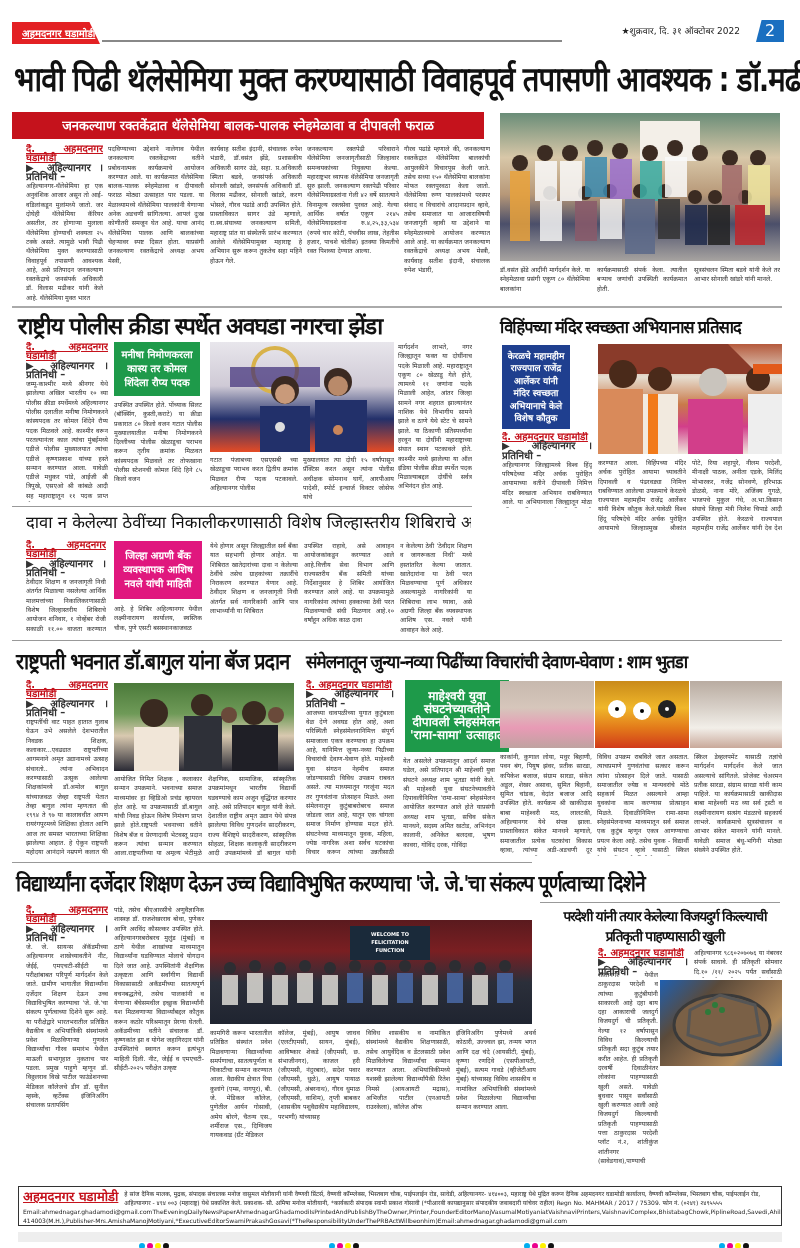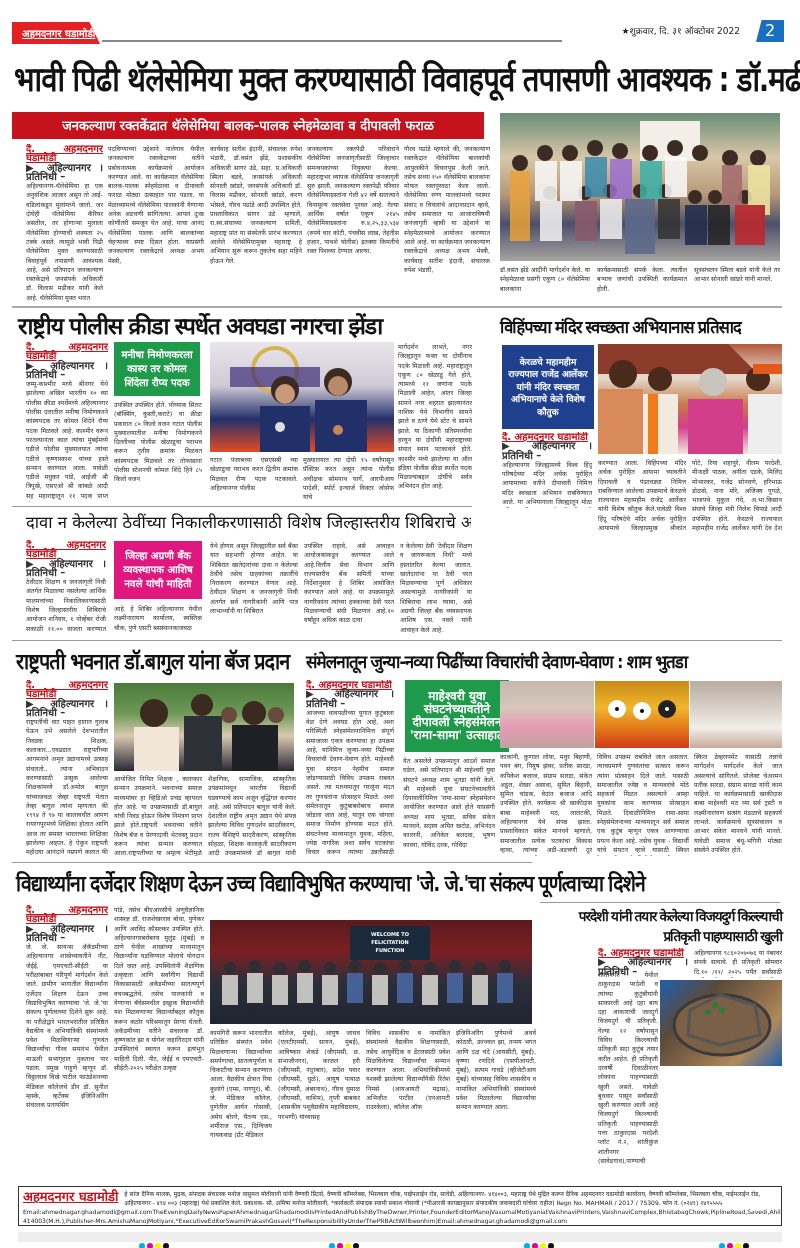--- a/index.html
+++ b/index.html
@@ -113,21 +113,21 @@
       <rect x="105" y="58" width="52" height="52" fill="#22306a"></rect>
     <circle cx="70" cy="85" r="5" fill="#ddd"></circle>
       <circle cx="128" cy="88" r="5" fill="#c9855a"></circle>
   </svg>
 </div>
 <div class="abs col" style="left:210px;top:455px;width:88px;height:47px">गटात पंजाबच्या एसएसबी च्या खेळाडूचा पराभव करत द्वितीय क्रमांक मिळवत रौप्य पदक पटकावले. अहिल्यानगर पोलीस</div>
 <div class="abs col" style="left:303px;top:455px;width:91px;height:47px">मुख्यालयात त्या दोघी १५ वर्षांपासून प्रॅक्टिस करत असून त्यांना पोलीस अधीक्षक सोमनाथ घार्गे, आरपीआय पादेशी, स्पोर्ट इन्चार्ज विक्टर जोसेफ यांचे</div>
 <div class="abs col" style="left:398px;top:342px;width:74px;height:160px">मार्गदर्शन लाभते, नगर जिल्ह्यातून फक्त या दोघींनाच पदके मिळाली आहे. महाराष्ट्रातून एकूण ८० खेळाडू गेले होते, त्यामध्ये ११ जणांना पदके मिळाली आहेत, आंतर जिल्हा सामने नगर शहरात झाल्यानंतर नाशिक येथे विभागीय सामने झाले व ठाणे येथे स्टेट चे सामने झाले. या ठिकाणी प्रतिस्पर्ध्यांना हरवून या दोघींनी महाराष्ट्राच्या संघात स्थान पटकावले होते. काश्मीर मध्ये झालेल्या या ऑल इंडिया पोलीस क्रीडा स्पर्धेत पदक मिळाल्याबद्दल दोघींचे सर्वत्र अभिनंदन होत आहे.</div>
 
 <div class="abs h-big" style="left:500px;top:312px;font-size:17px;line-height:30px;transform:scaleX(0.96);transform-origin:left">विहिंपच्या मंदिर स्वच्छता अभियानास प्रतिसाद</div>
-<div class="abs box" style="left:502px;top:345px;width:92px;height:84px;background:#1f3f8f;font-size:9px;line-height:12.5px">केरळचे महामहीम राज्यपाल राजेंद्र आर्लेकर यांनी मंदिर स्वच्छता अभियानाचे केले विशेष कौतुक</div>
+<div class="abs box" style="left:502px;top:345px;width:68px;height:84px;background:#1f3f8f;font-size:9px;line-height:12.5px">केरळचे महामहीम राज्यपाल राजेंद्र आर्लेकर यांनी मंदिर स्वच्छता अभियानाचे केले विशेष कौतुक</div>
 <div class="abs photo" style="left:598px;top:344px;width:184px;height:110px;background:linear-gradient(180deg,#b55a3c 0%,#e6ddd0 30%,#c97a4a 55%,#d23e8a 75%,#efe8de 100%)">
   <svg width="184" height="110">
     <polygon points="0,0 130,0 160,30 0,30" fill="#8a3b2a"></polygon>
     <circle cx="25" cy="30" r="14" fill="#4a2a1a"></circle>
       <circle cx="62" cy="35" r="12" fill="#4a2a1a"></circle>
       <circle cx="115" cy="38" r="14" fill="#c9c4bd"></circle>
       <circle cx="160" cy="35" r="12" fill="#4a2a1a"></circle>
     <rect x="0" y="45" width="45" height="65" fill="#d98a5a"></rect>
       <rect x="45" y="50" width="35" height="60" fill="#f2eadf"></rect>
       <rect x="50" y="50" width="10" height="60" fill="#f27a1a"></rect>
@@ -249,21 +249,21 @@
         <rect x="287" y="53" width="16" height="30"></rect>
       </g>
   </svg>
   <div class="abs" style="left:150px;top:10px;width:60px;color:#fff;font-size:5px;line-height:8px;text-align:center;font-weight:bold">WELCOME TO FELICITATION FUNCTION</div>
 </div>
 <div class="abs col" style="left:210px;top:1028px;width:62px;height:136px">कामगिरी करून भारतातील प्रतिष्ठित संस्थांत प्रवेश मिळवणाऱ्या विद्यार्थ्यांच्या समर्पणाचा, सातत्यपूर्णता व चिकाटीचा सन्मान करण्यात आला. वैद्यकीय क्षेत्रात रिया कुलांगे (एम्स, नागपूर), बी. जे. मेडिकल कॉलेज, पुणेतील आर्यन गोसावी, अमेय बोरगे, चैतन्य एस., शर्मीराज एस., दिग्विजय गायकवाड (ग्रँट मेडिकल</div>
 <div class="abs col" style="left:278px;top:1028px;width:82px;height:136px">कॉलेज, मुंबई), आयुष जाधव (एलटीएमसी, सायन, मुंबई), आविष्कार शेकडे (जीएमसी, छ. संभाजीनगर), काजल हरी (जीएमसी, नंदुरबार), सदेश पवार (जीएमसी, धुळे), आयुष पायाळ (जीएमसी, अंबरनाथ), गौरव धुमाळ (जीएमसी, वाशिम), तृप्ती बाबकर (शासकीय पशुवैद्यकीय महाविद्यालय, परभणी) यांच्यासह</div>
 <div class="abs col" style="left:366px;top:1028px;width:84px;height:136px">विविध शासकीय व नामांकित संस्थांमध्ये वैद्यकीय शिक्षणासाठी, तसेच आयुर्वेदिक व डेंटलसाठी प्रवेश मिळविलेल्या विद्यार्थ्यांचा सन्मान करण्यात आला. अभियांत्रिकीमध्ये यशस्वी झालेल्या विद्यार्थ्यांपैकी रितेश निमसे (आयआयटी मद्रास), अभिजीत पाटील (एनआयटी राउरकेला), कॉलेज ऑफ</div>
 <div class="abs col" style="left:456px;top:1028px;width:80px;height:136px">इंजिनिअरिंग पुणेमध्ये अथर्व कोठारी, उज्ज्वल झा, तन्मय भगत आणि दक्ष चंदे (आयसीटी, मुंबई), कृष्णा रणदिवे (एसपीआयटी, मुंबई), सत्यम गावडे (व्हीजेटीआय मुंबई) यांच्यासह विविध शासकीय व नामांकित अभियांत्रिकी संस्थांमध्ये प्रवेश मिळालेल्या विद्यार्थ्यांचा सन्मान करण्यात आला.</div>
 
-<div class="abs h-big" style="left:548px;top:906px;width:234px;font-size:13.5px;line-height:20px;white-space:normal;text-align:right">परदेशी यांनी तयार केलेल्या विजयदुर्ग किल्ल्याची प्रतिकृती पाहण्यासाठी खुली</div>
+<div class="abs h-big" style="left:548px;top:906px;width:234px;font-size:13.5px;line-height:20px;white-space:normal;text-align:center">परदेशी यांनी तयार केलेल्या विजयदुर्ग किल्ल्याची प्रतिकृती पाहण्यासाठी खुली</div>
 <div class="abs col" style="left:598px;top:948px;width:90px;height:38px">
   <div class="byline">दै. अहमदनगर घडामोडी</div>
   <div class="dateline">▶ अहिल्यानगर । प्रतिनिधी –</div>
 </div>
 <div class="abs col" style="left:598px;top:970px;width:60px;height:196px">शांतीनगर येथील ठाकुरदास परदेशी व त्यांच्या कुटुंबीयांनी साकारली आहे दहा बाय दहा आकाराची जलदुर्ग विजयदुर्ग ची प्रतिकृती. गेल्या १२ वर्षापासून विविध किल्ल्याची प्रतिकृती सदा कुटुंब तयार करीत आहेत. ही प्रतिकृती दरवर्षी दिवाळीनंतर लोकांना पाहण्यासाठी खुली असते. यावेळी बुधवार पासून सर्वांसाठी खुली करण्यात आली आहे विजयदुर्ग किल्ल्याची प्रतिकृती पाहण्यासाठी पत्ता ठाकुरदास परदेशी प्लॉट नं.२, शांतीकुंज शांतीनगर (सावेडगाव),पाण्याची टाकीजवळ</div>
 <div class="abs photo" style="left:660px;top:980px;width:122px;height:86px;background:linear-gradient(135deg,#1f5fb0 0%,#5a4a3a 30%,#8a6a4a 55%,#b08a5a 75%,#1f5fb0 100%)">
   <svg width="122" height="86">
     <ellipse cx="62" cy="45" rx="48" ry="30" fill="#7a6046" stroke="#3a3a3a" stroke-width="3"></ellipse>
     <polygon points="30,30 60,15 95,25 100,55 60,65 28,55" fill="none" stroke="#555" stroke-width="3"></polygon>
     <g fill="#2e7a3a">

